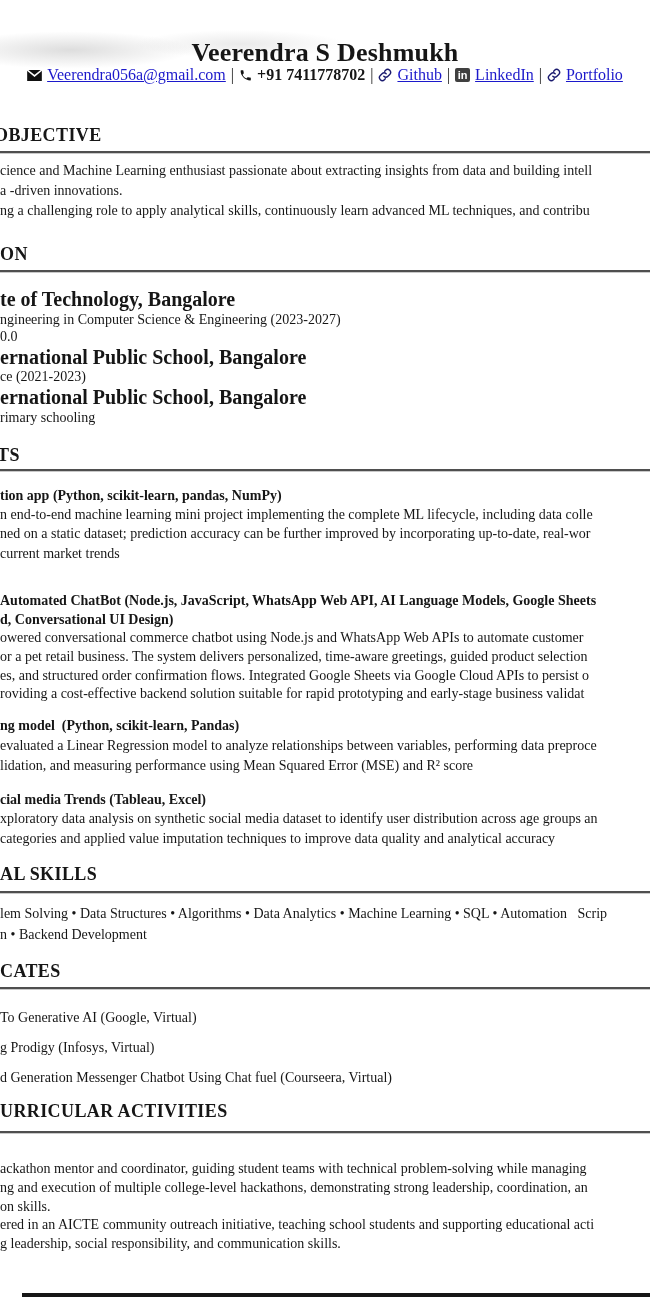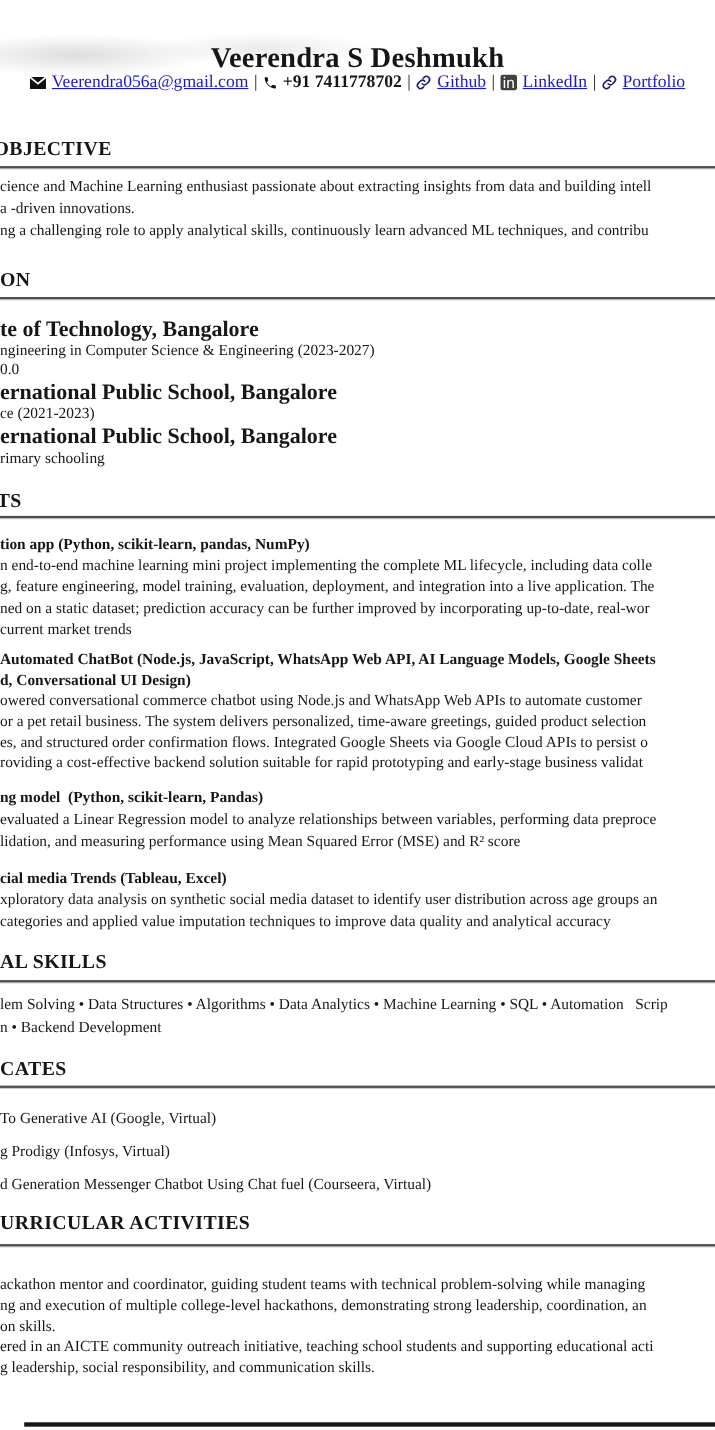--- a/index.html
+++ b/index.html
@@ -20,21 +20,21 @@
   .contact a{color:var(--link);text-decoration:underline;}
   .contact .sep{color:var(--text);}
   .phone-num{font-weight:bold;}
   .sec-h{font-weight:bold;font-size:18px;letter-spacing:.4px;white-space:pre;}
   .rule{width:650px;height:1px;background:var(--rule_light);border-top:2px solid var(--rule_dark);}
   .edu-school{font-weight:bold;font-size:20px;white-space:pre;}
   .proj-title{font-weight:bold;font-size:14px;white-space:pre;line-height:19px;}
   .cert-item{font-size:14px;line-height:19px;margin-bottom:11px;white-space:pre;}
   .li-ic{display:inline-flex;align-items:center;justify-content:center;
     width:15px;height:14px;background:#404040;color:#fff;border-radius:2px;
-    font-family:"Liberation Sans",sans-serif;font-size:14px;font-weight:normal;line-height:1;}
+    font-family:"Liberation Sans",sans-serif;font-size:11px;font-weight:bold;line-height:1;}
   .lk-ic{display:inline-block;vertical-align:-2px;}
   .scan-shadow{position:absolute;left:0;top:22px;width:420px;height:60px;pointer-events:none;
     background:
       radial-gradient(ellipse 170px 26px at 70px 28px, rgba(150,150,150,.32), rgba(150,150,150,0) 72%),
       radial-gradient(ellipse 150px 20px at 240px 22px, rgba(160,160,160,.22), rgba(160,160,160,0) 70%);}
   .bottom-bar{position:absolute;left:22px;top:1293px;width:628px;height:4px;background:var(--bar);}
 </style>
 </head>
 <body>
 
@@ -92,21 +92,20 @@
 <div class="abs ln" style="top:367px;">ce (2021-2023)</div>
 <div class="abs edu-school" style="top:386px;">ernational Public School, Bangalore</div>
 <div class="abs ln" style="top:408px;">rimary schooling</div>
 
 <div class="abs sec-h" style="top:445px;left:-3px;">TS</div>
 <div class="abs rule" style="top:469px;"></div>
 
 <div class="abs proj-title" style="top:486px;">tion app (Python, scikit-learn, pandas, NumPy)</div>
 <div class="abs" style="top:505px;">
   <div class="ln">n end-to-end machine learning mini project implementing the complete ML lifecycle, including data colle</div>
-  <div class="ln">g, feature engineering, model training, evaluation, deployment, and integration into a live application. The</div>
   <div class="ln">ned on a static dataset; prediction accuracy can be further improved by incorporating up-to-date, real-wor</div>
   <div class="ln">current market trends</div>
 </div>
 
 <div class="abs" style="top:591px;">
   <div class="proj-title">Automated ChatBot (Node.js, JavaScript, WhatsApp Web API, AI Language Models, Google Sheets</div>
   <div class="proj-title">d, Conversational UI Design)</div>
 </div>
 <div class="abs" style="top:629px;">
   <div class="ln" style="line-height:18.8px;">owered conversational commerce chatbot using Node.js and WhatsApp Web APIs to automate customer</div>

